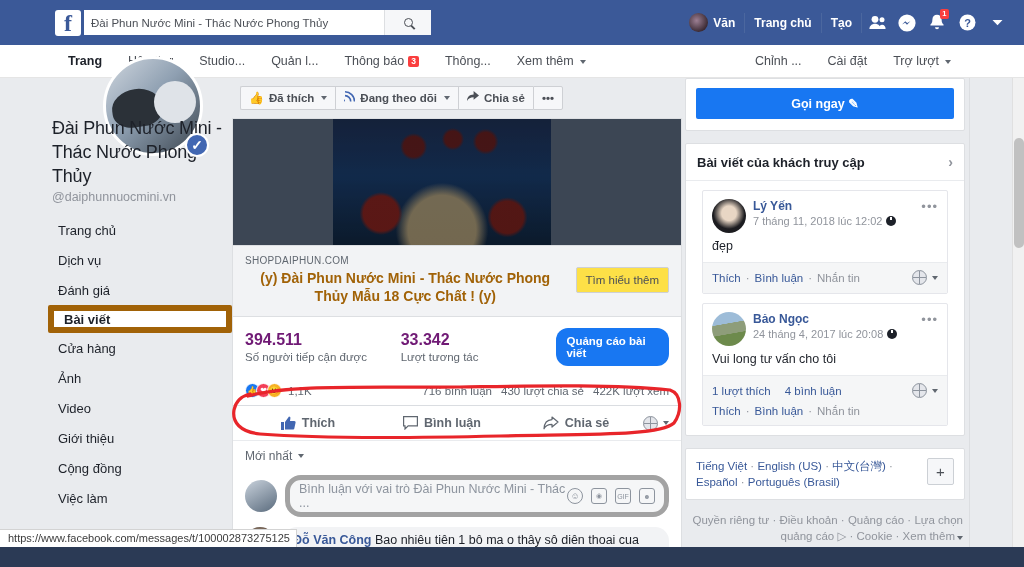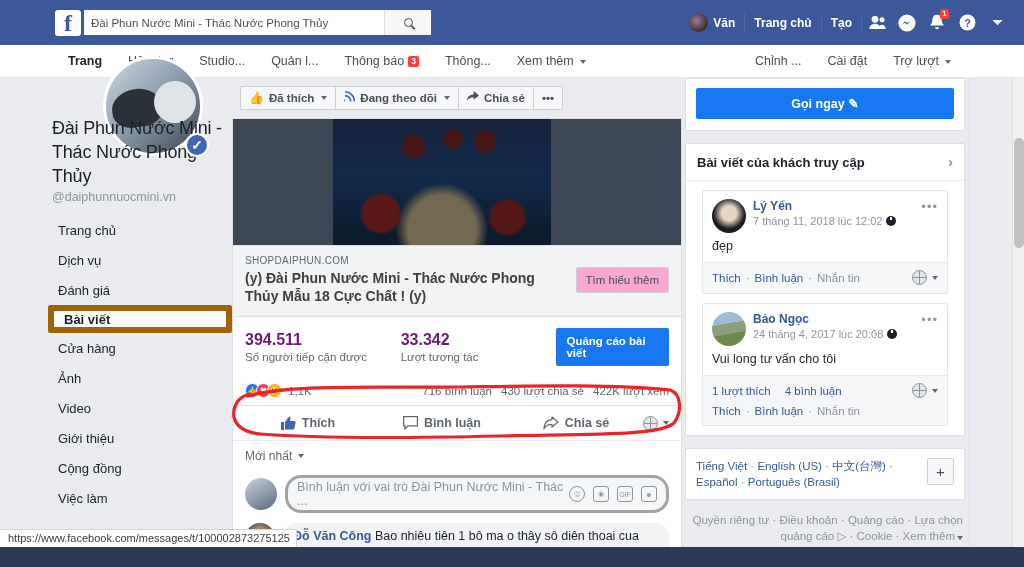--- a/index.html
+++ b/index.html
@@ -122,31 +122,31 @@
       radial-gradient(circle at 55% 16%, rgba(95,25,22,.9) 0 5%, transparent 7%),
       radial-gradient(circle at 70% 18%, rgba(95,25,22,.9) 0 5%, transparent 7%),
       radial-gradient(ellipse at 50% 88%, rgba(170,150,110,.85) 0 22%, transparent 30%),
       linear-gradient(180deg,#1a2a4a 0%, #16355f 45%, #0f2137 100%);
     filter:brightness(.78);
   }
   .post-meta { padding:9px 12px 11px 12px; border-top:1px solid #dddfe2;
     display:flex; align-items:center; background:#f2f3f5; }
   .pm-left { flex:1; min-width:0; }
   .pm-domain { font-size:10px; color:#606770; letter-spacing:.3px; text-transform:uppercase; }
-  .pm-title { font-size:14px; color:#404040; font-weight:bold; line-height:18px; margin-top:3px; }
-  .learn-btn { background:#f9a8d4; border:1px solid #ced0d4; border-radius:2px;
+  .pm-title { font-size:14px; color:#a16207; font-weight:bold; line-height:18px; margin-top:3px;text-align:center; }
+  .learn-btn { background:#fde047; border:1px solid #ced0d4; border-radius:2px;
     font-size:11.5px; color:#4b4f56; padding:6px 9px; margin-left:10px; cursor:pointer; white-space:nowrap; }
 
   .stats-row { display:flex; align-items:center; padding:11px 12px 10px 12px;
     border-top:1px solid #dddfe2; background:#fff; }
   .stat { width:172px; }
   .stat-num { font-size:16px; font-weight:bold; color:#701a75; }
   .stat-lbl { font-size:11.5px; color:#606770; margin-top:2px; }
   .boost-btn { margin-left:auto; background:#1877f2; color:#fff; font-size:11.5px;
-    font-weight:bold; padding:7px 10px; border-radius:2px; cursor:pointer; }
+    font-weight:bold; padding:7px 10px; border-radius:12px; cursor:pointer; }
 
   .react-row { display:flex; align-items:center; padding:7px 12px; font-size:11.5px; color:#606770;
     background:#fff; }
   .reactions { display:flex; align-items:center; gap:0; }
   .rx { width:15px; height:15px; border-radius:50%; border:1.5px solid #fff; display:flex;
     align-items:center; justify-content:center; font-size:8px; color:#fff; margin-left:-4px; }
   .rx:first-child { margin-left:0; }
   .rx.like { background:#1877f2; }
   .rx.love { background:#f33e58; }
   .rx.wow { background:#f7b125; }
@@ -161,22 +161,22 @@
   .globe { width:15px;height:15px;border-radius:50%;border:1.4px solid #8d949e; position:relative;
     background:#e4e6eb; }
   .globe::after { content:""; position:absolute; left:6px; top:0; width:1.3px; height:13px; background:#8d949e; }
   .globe::before { content:""; position:absolute; left:0; top:6px; width:13px; height:1.3px; background:#8d949e; }
 
   .sort-row { padding:8px 12px 6px 12px; background:#fff; border-top:1px solid #e9ebee;
     font-size:12px; color:#606770; display:flex; align-items:center; gap:4px; }
   .comment-row { display:flex; align-items:center; padding:6px 12px 8px 12px; background:#fff; gap:8px; }
   .cm-avatar { width:32px;height:32px;border-radius:50%; flex:none;
     background:linear-gradient(150deg,#c9d2dc,#5a6b7d); }
-  .cm-input { flex:1; height:30px; border:3px solid #a3a3a3; border-radius:16px;
-    background:#f5f6f7; display:flex; align-items:center; padding:16px 9px; }
+  .cm-input { flex:1; height:42px; border:5px solid #a3a3a3; border-radius:16px;
+    background:#f5f6f7; display:flex; align-items:center; padding:8px 9px; }
   .cm-ph { font-size:12.5px; color:#8d949e; flex:1; }
   .cm-icons { display:flex; gap:8px; align-items:center; color:#8d949e; font-size:12px; }
   .cm-ic { width:16px;height:16px;border:1.3px solid #8d949e;border-radius:3px;
     display:flex;align-items:center;justify-content:center;font-size:7px;color:#8d949e; }
   .cm-ic.round { border-radius:50%; font-size:9px; }
   .last-comment { display:flex; align-items:flex-start; gap:8px; padding:2px 12px 0 12px; background:#fff; }
   .lc-avatar { width:30px;height:30px;border-radius:50%; flex:none;
     background:radial-gradient(circle at 50% 38%,#d8c3ae,#3a2b22 72%); }
   .lc-body { background:#f2f3f5; border-radius:14px; padding:6px 10px; font-size:12.5px;
     color:#1d2129; line-height:15px; }

